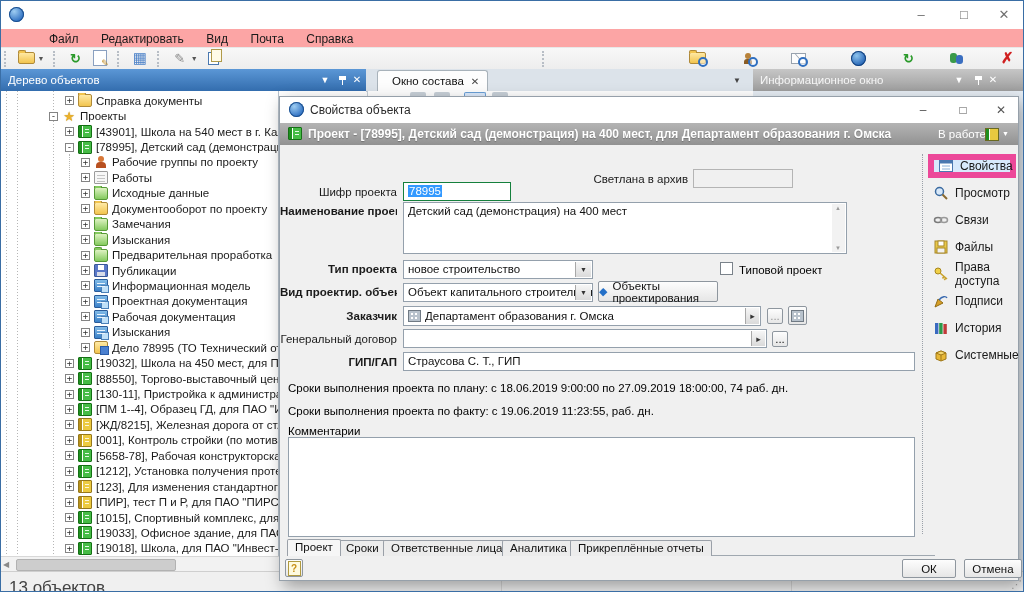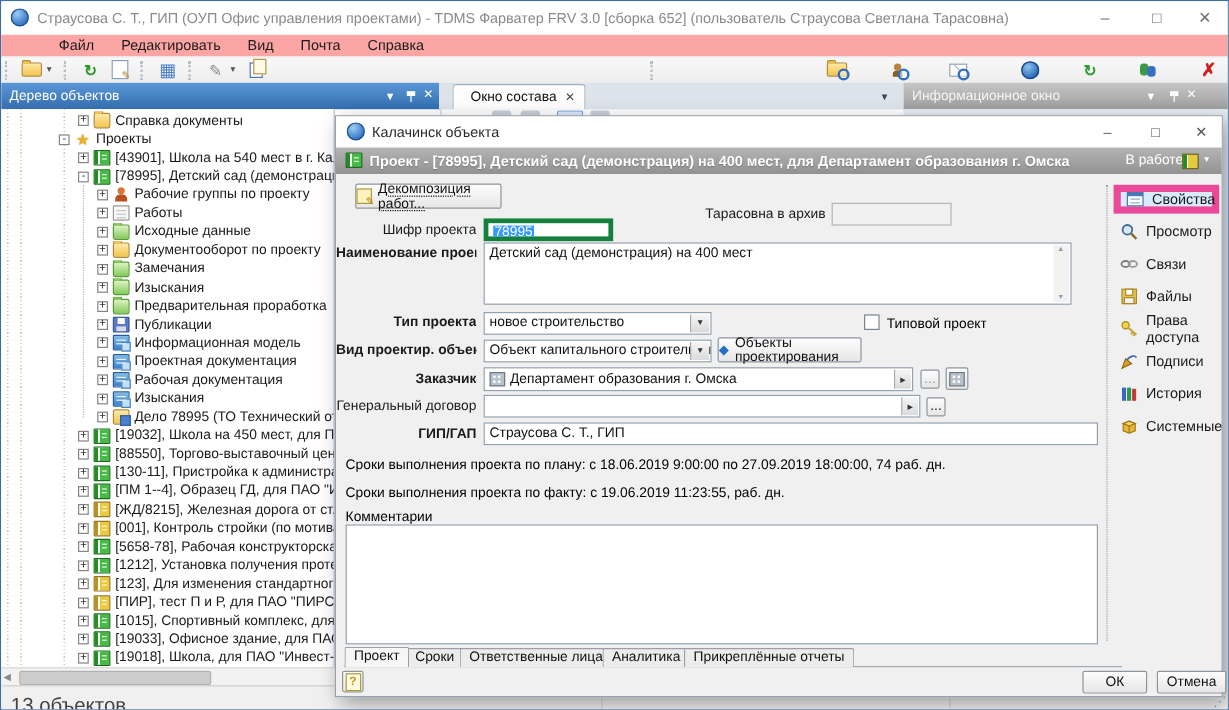--- a/index.html
+++ b/index.html
@@ -135,21 +135,20 @@
   .dtab.active{background:#f6f6f6;height:17px;top:442px !important;z-index:2;}
   .tabline{position:absolute;left:7px;top:458px;width:648px;height:1px;background:#a0a8b0;}
   .helpbtn{left:5px;top:462px;width:18px;height:18px;}
   .helpico{width:11px;height:13px;background:#fffbe0;border:1px solid #b09a40;font-size:10px;font-weight:bold;color:#c89018;display:flex;align-items:center;justify-content:center;}
 </style>
 </head>
 <body>
 
 <div class="abs titlebar nosel">
   <span class="abs app-globe" style="left:8px;top:6px;"></span>
-  <span class="abs title-text nosel" style="left:30px;right:120px;">Страусова С. Т., ГИП (ОУП Офис управления проектами) - TDMS Фарватер FRV 3.0 [сборка 652] (пользователь Страусова Светлана Тарасовна)</span>
   <span class="abs winbtn" style="left:905px;">–</span>
   <span class="abs winbtn" style="left:948px;">□</span>
   <span class="abs winbtn" style="left:988px;">✕</span>
 </div>
 
 <div class="abs menubar nosel">
   <span class="menuitem" style="padding-left:10px;">Файл</span>
   <span class="menuitem">Редактировать</span>
   <span class="menuitem">Вид</span>
   <span class="menuitem">Почта</span>
@@ -392,48 +391,44 @@
 <div class="abs statusbar nosel">
   <span class="status-text">13 объектов</span>
   <span class="sdiv" style="left:500px;"></span>
   <span class="sdiv" style="left:790px;"></span>
   <span class="grip">⋰</span>
 </div>
 
 <div class="abs dialog">
   <div class="abs dlg-titlebar nosel">
     <span class="abs app-globe" style="left:9px;top:5px;"></span>
-    <span class="abs dlg-title" style="left:30px;">Калачинск объекта</span>
+    <span class="abs dlg-title" style="left:30px;">Свойства объекта</span>
     <span class="abs dlg-winbtn" style="left:632px;">–</span>
     <span class="abs dlg-winbtn" style="left:672px;">□</span>
     <span class="abs dlg-winbtn" style="left:710px;">✕</span>
   </div>
   <div class="abs dlg-header nosel">
     <span class="ticon project-green-icon" style="position:absolute;left:8px;top:4px;"></span>
     <span class="abs dlg-header-text nosel" style="left:28px;right:110px;">Проект - [78995], Детский сад (демонстрация) на 400 мест, для Департамент образования г. Омска</span>
     <span class="abs" style="left:658px;top:0;font-size:11.5px;line-height:22px;">В работе</span>
     <span class="abs statbook" style="left:705px;top:5px;"></span>
     <span class="abs" style="left:722px;top:0;font-size:7px;line-height:22px;">▼</span>
   </div>
 
-  <div class="btn3d" style="left:16px;top:56px;width:122px;height:21px;">
-    <span class="notepen"></span>
-    <span style="text-decoration:underline dotted 1px;text-underline-offset:2px;">Декомпозиция работ...</span>
-  </div>
-
-  <span class="rlabel nosel" style="left:300px;width:108px;top:76px;">Тарасовна в архив</span>
+
+  <span class="rlabel nosel" style="left:300px;width:108px;top:76px;">Светлана в архив</span>
   <div class="fld disabled" style="left:413px;top:72px;width:100px;height:19px;"></div>
 
   <span class="rlabel nosel" style="top:89px;">Шифр проекта</span>
-  <div class="fld" style="left:123px;top:85px;width:108px;height:19px;border:4px solid #15803d;">
+  <div class="fld" style="left:123px;top:85px;width:108px;height:19px;border:1px solid #15803d;">
     <span style="background:#3399ff;color:#fff;padding:0 1px;">78995</span>
   </div>
 
   <span class="rlabel b nosel" style="top:108px;">Наименование проекта</span>
-  <div class="fld" style="left:123px;top:105px;width:490px;height:52px;">
+  <div class="fld" style="left:123px;top:105px;width:444px;height:52px;">
     <span>Детский сад (демонстрация) на 400 мест</span>
     <span class="ta-scroll"></span>
   </div>
 
   <span class="rlabel b nosel" style="top:166px;">Тип проекта</span>
   <div class="fld" style="left:123px;top:163px;width:190px;height:19px;">
     <span>новое строительство</span>
     <span class="dropbtn">▼</span>
   </div>
   <span class="chkbox" style="left:440px;top:165px;"></span>

